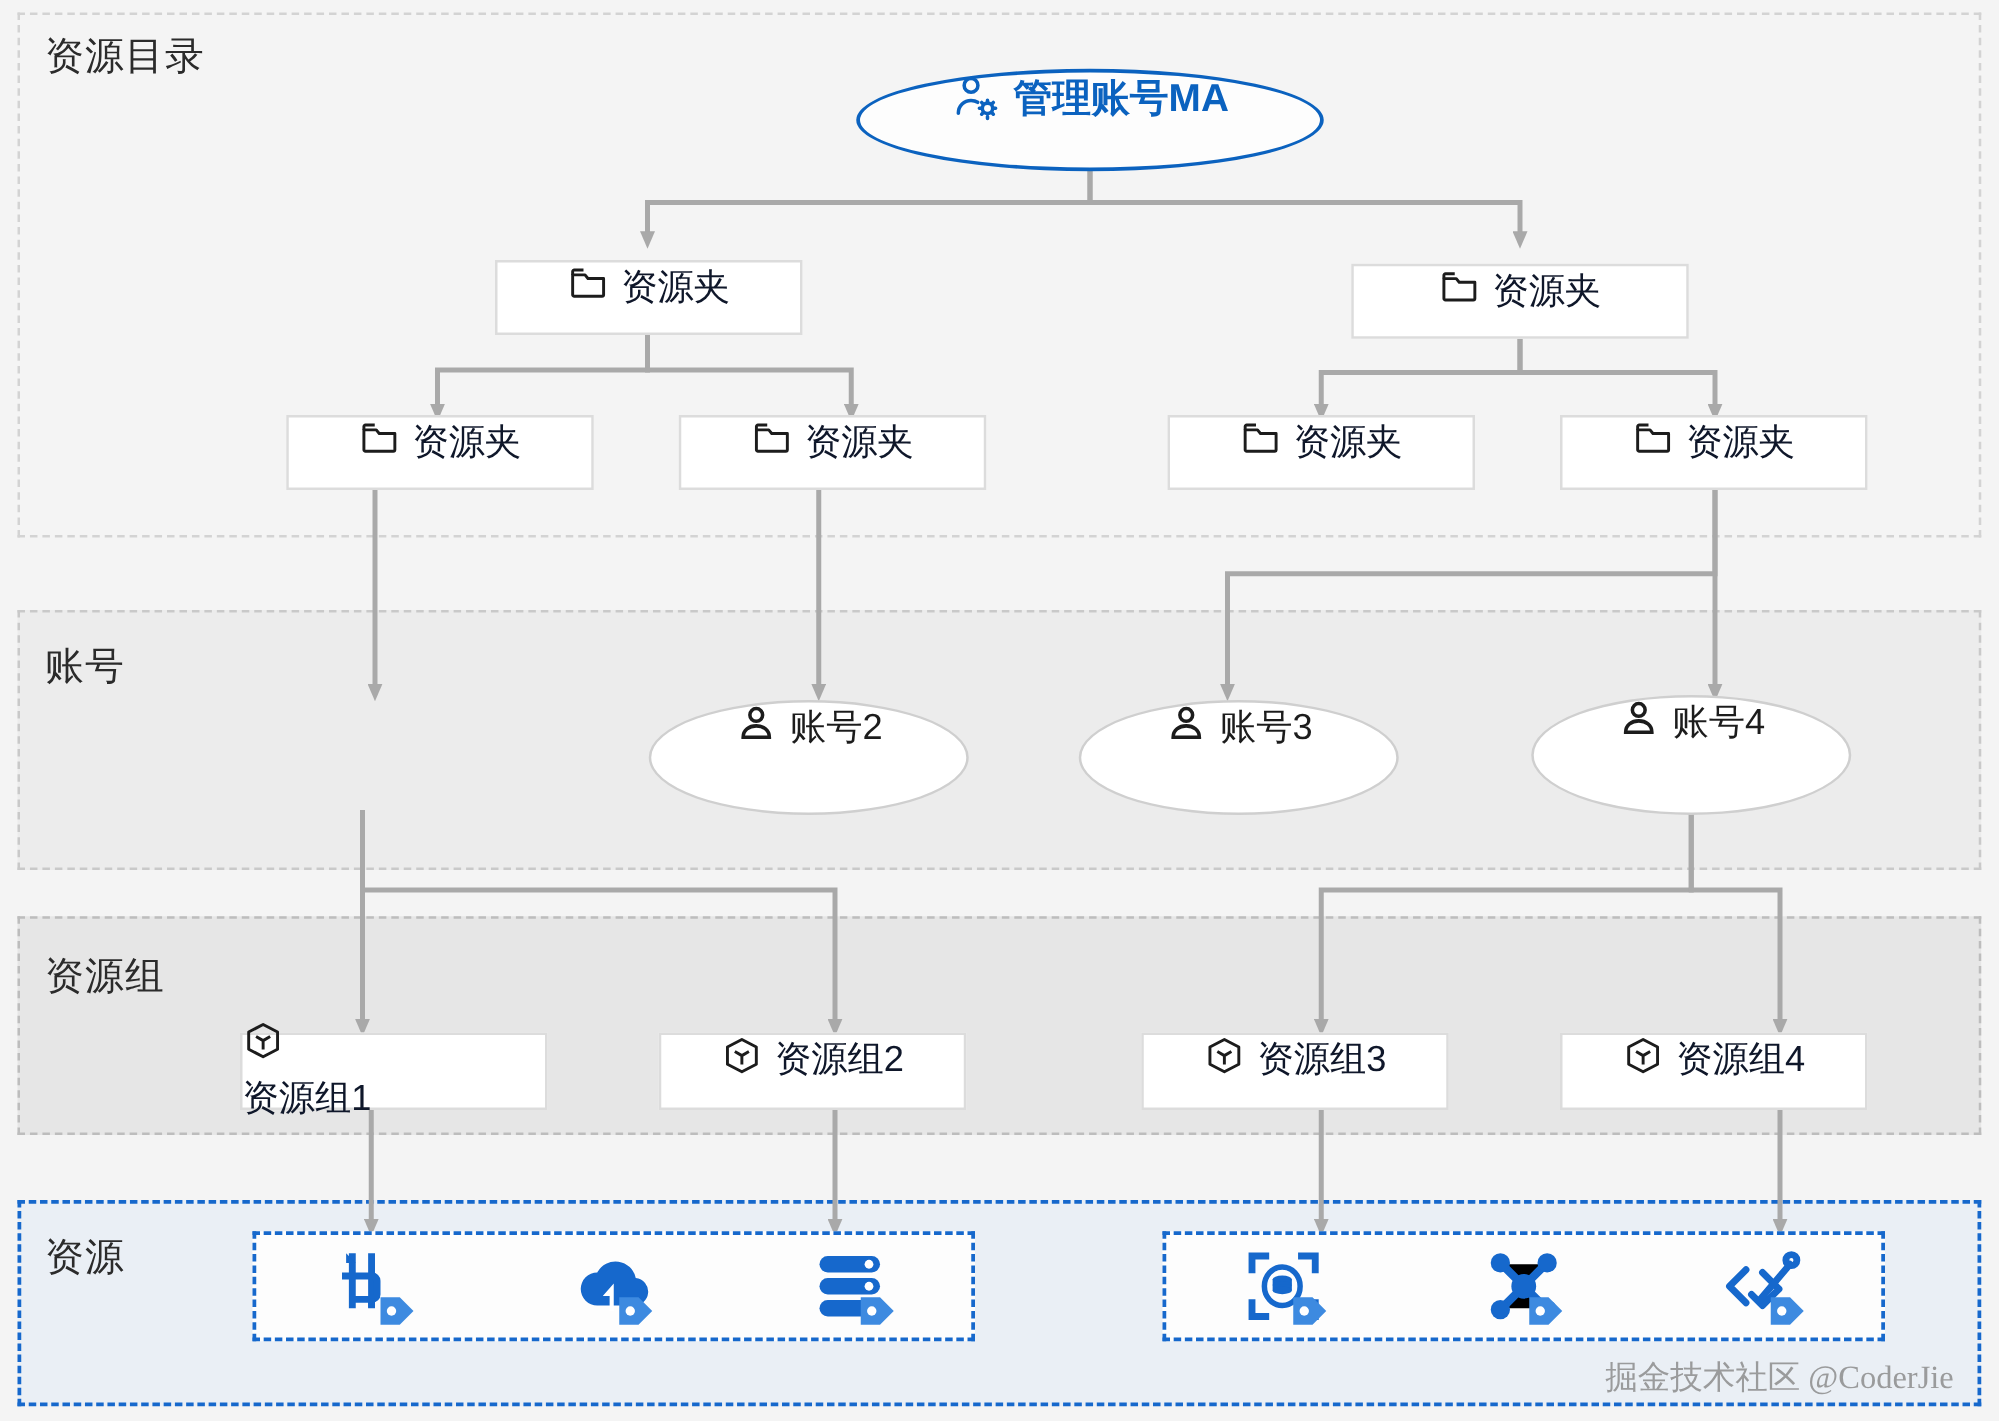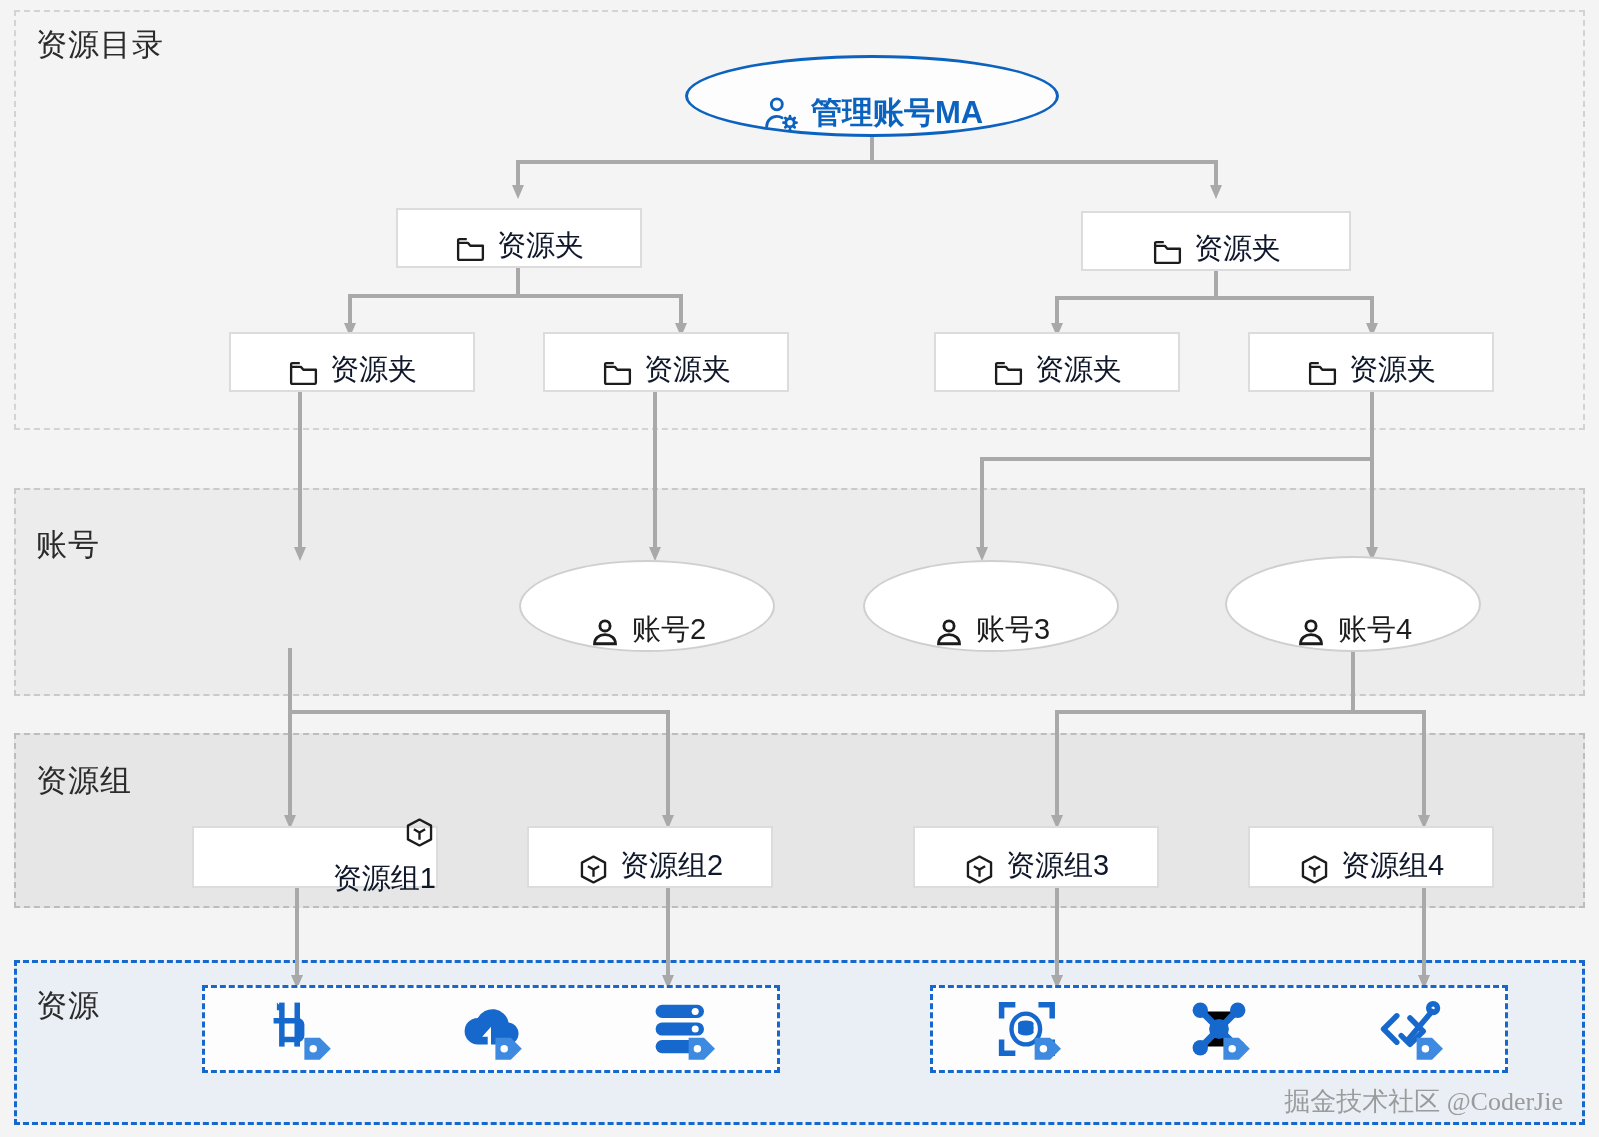--- a/index.html
+++ b/index.html
@@ -8,29 +8,29 @@
 
   
   .band{position:absolute;left:14px;right:14px;box-sizing:border-box;}
   .band-catalog{top:10px;height:420px;background:#f4f4f4;border:2px dashed #d3d3d3;}
   .band-account{top:488px;height:208px;background:#ececec;border:2px dashed #c9c9c9;}
   .band-rg{top:733px;height:175px;background:#e6e6e6;border:2px dashed #bdbdbd;}
   .band-res{top:960px;height:165px;background:#eaeff5;border:3px dashed #1668cc;}
 
   .band-label{position:absolute;font-size:31px;color:#2b2b2b;letter-spacing:1px;white-space:nowrap;}
   .lbl-catalog{left:36px;top:24px;}
-  .lbl-account{left:36px;top:524px;}
+  .lbl-account{left:36px;top:512px;}
   .lbl-rg{left:36px;top:760px;}
   .lbl-res{left:36px;top:985px;}
 
   
   #wires{position:absolute;left:0;top:0;width:1599px;height:1137px;pointer-events:none;}
 
   
-  .node{position:absolute;box-sizing:border-box;display:flex;align-items:flex-end;
+  .node{position:absolute;box-sizing:border-box;display:flex;align-items:flex-start;
         justify-content:center;gap:10px;white-space:nowrap;}
 
   .ellipse-ma{border:3px solid #0b62bf;border-radius:50%;background:#fdfdfd;
         color:#0b62bf;font-size:31px;font-weight:bold;}
   .ellipse-acct{border:2px solid #cfcfcf;border-radius:50%;background:#fff;
         color:#1c1c1c;font-size:29px;}
   .boxnode{border:2px solid #dcdcdc;background:#fff;color:#0f172a;font-size:29px;}
 
   .nicon{display:inline-flex;align-items:center;justify-content:center;flex:none;}
 

